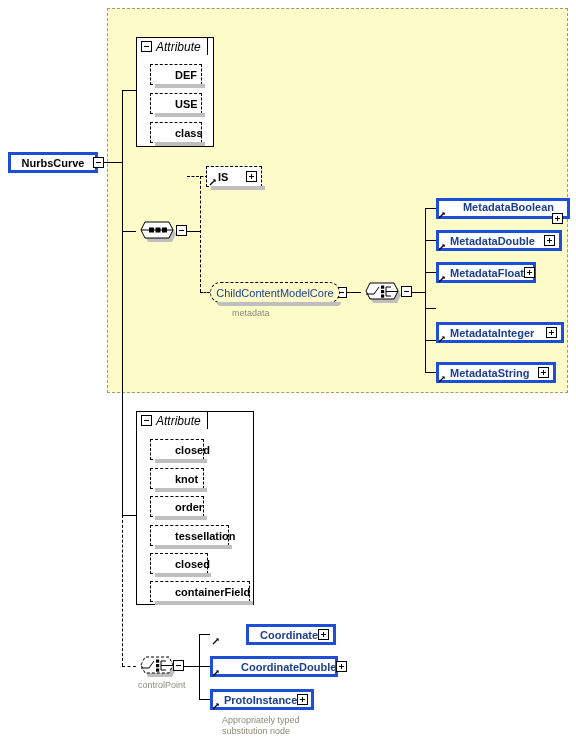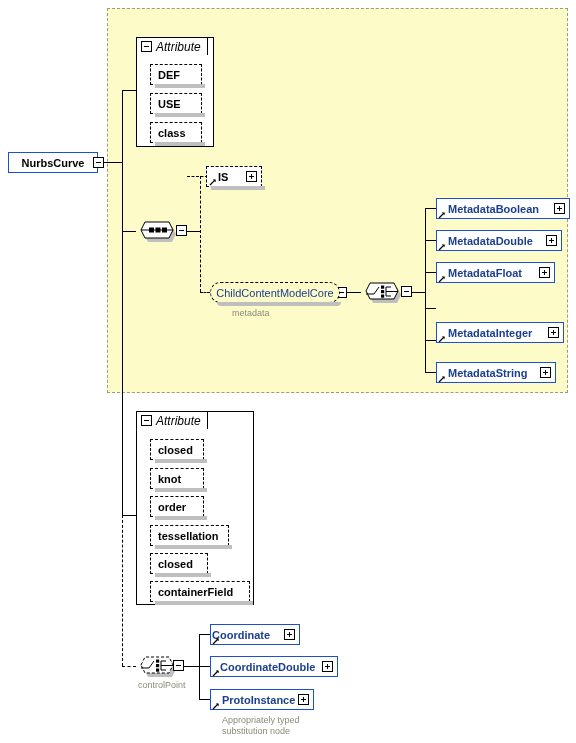--- a/index.html
+++ b/index.html
@@ -54,21 +54,21 @@
     width: 0; border-left: 1px dashed #000;
   }
   .dash-h {
     height: 0; border-top: 1px dashed #000;
   }
 
   
   .nodebox {
     box-sizing: border-box;
     background: #ffffff;
-    border: 1px solid #1d4ed8;
+    border: 3px solid #1d4ed8;
     height: 21px;
     display: flex;
     align-items: center;
     padding-left: 6px;
     font-size: 11px;
     font-weight: bold;
     color: #1b3f8f;
     white-space: nowrap;
   }
   .nodebox.root {
@@ -169,21 +169,21 @@
     z-index: 2;
   }
   .attrbox {
     box-sizing: border-box;
     position: absolute;
     height: 21px;
     border: 1px dashed #000;
     background: #ffffff;
     display: flex;
     align-items: center;
-    padding-left: 7px;
+    padding-left: 24px;
     font-size: 11px;
     font-weight: bold;
     color: #000;
     white-space: nowrap;
   }
   .attrbox.shadow::after { left: 4px; }
 
   
   .compositor {
     position: absolute;
@@ -329,21 +329,21 @@
   <div class="abs line-v" style="left:425px; top:208px; height:164px;"></div>
 
   <div class="abs line-h" style="left:425px; top:208px; width:11px;"></div>
   <div class="abs line-h" style="left:425px; top:240px; width:11px;"></div>
   <div class="abs line-h" style="left:425px; top:272px; width:11px;"></div>
   <div class="abs line-h" style="left:425px; top:308px; width:11px;"></div>
   <div class="abs line-h" style="left:425px; top:340px; width:11px;"></div>
   <div class="abs line-h" style="left:425px; top:372px; width:11px;"></div>
 
   <div class="nodewrap" style="left:436px; top:198px;">
-    <div class="nodebox shadow" style="width:134px; padding-left:11px;">
+    <div class="nodebox shadow" style="width:134px; padding-left:11px;flex-direction:column;">
       <svg class="ref-arrow" viewBox="0 0 8 8">
         <path d="M1,7 L6,2" stroke="#000" stroke-width="1.2" fill="none"></path>
         <path d="M6.6,1.4 L6.6,4.2 L3.8,1.4 Z" fill="#000"></path>
       </svg>
       <span>MetadataBoolean</span>
       <span class="toggle plus toggle-inline"></span>
     </div>
   </div>
 
   <div class="nodewrap" style="left:436px; top:230px;">
@@ -351,21 +351,21 @@
       <svg class="ref-arrow" viewBox="0 0 8 8">
         <path d="M1,7 L6,2" stroke="#000" stroke-width="1.2" fill="none"></path>
         <path d="M6.6,1.4 L6.6,4.2 L3.8,1.4 Z" fill="#000"></path>
       </svg>
       <span>MetadataDouble</span>
       <span class="toggle plus toggle-inline"></span>
     </div>
   </div>
 
   <div class="nodewrap" style="left:436px; top:262px;">
-    <div class="nodebox shadow" style="width:119px; padding-left:11px;">
+    <div class="nodebox shadow" style="width:100px; padding-left:11px;">
       <svg class="ref-arrow" viewBox="0 0 8 8">
         <path d="M1,7 L6,2" stroke="#000" stroke-width="1.2" fill="none"></path>
         <path d="M6.6,1.4 L6.6,4.2 L3.8,1.4 Z" fill="#000"></path>
       </svg>
       <span>MetadataFloat</span>
       <span class="toggle plus toggle-inline"></span>
     </div>
   </div>
 
   <div class="nodewrap" style="left:436px; top:298px;">
@@ -436,32 +436,32 @@
   <div class="toggle" style="position:absolute; left:173px; top:660px;"></div>
   <div class="comp-label" style="left:138px; top:680px;">controlPoint</div>
   <div class="abs line-h" style="left:184px; top:666px; width:15px;"></div>
 
   <div class="abs line-v" style="left:199px; top:634px; height:65px;"></div>
   <div class="abs line-h" style="left:199px; top:634px; width:11px;"></div>
   <div class="abs line-h" style="left:199px; top:666px; width:11px;"></div>
   <div class="abs line-h" style="left:199px; top:699px; width:11px;"></div>
 
   <div class="nodewrap" style="left:210px; top:624px;">
-    <div class="nodebox shadow" style="width:90px; padding-left:1px;">
+    <div class="nodebox shadow" style="width:90px; padding-left:11px;margin-left:36px;">
       <svg class="ref-arrow" viewBox="0 0 8 8">
         <path d="M1,7 L6,2" stroke="#000" stroke-width="1.2" fill="none"></path>
         <path d="M6.6,1.4 L6.6,4.2 L3.8,1.4 Z" fill="#000"></path>
       </svg>
       <span>Coordinate</span>
       <span class="toggle plus toggle-inline"></span>
     </div>
   </div>
 
   <div class="nodewrap" style="left:210px; top:656px;">
-    <div class="nodebox shadow" style="width:128px; padding-left:9px;">
+    <div class="nodebox shadow" style="width:128px; padding-left:28px;">
       <svg class="ref-arrow" viewBox="0 0 8 8">
         <path d="M1,7 L6,2" stroke="#000" stroke-width="1.2" fill="none"></path>
         <path d="M6.6,1.4 L6.6,4.2 L3.8,1.4 Z" fill="#000"></path>
       </svg>
       <span>CoordinateDouble</span>
       <span class="toggle plus toggle-inline"></span>
     </div>
   </div>
 
   <div class="nodewrap" style="left:210px; top:689px;">

